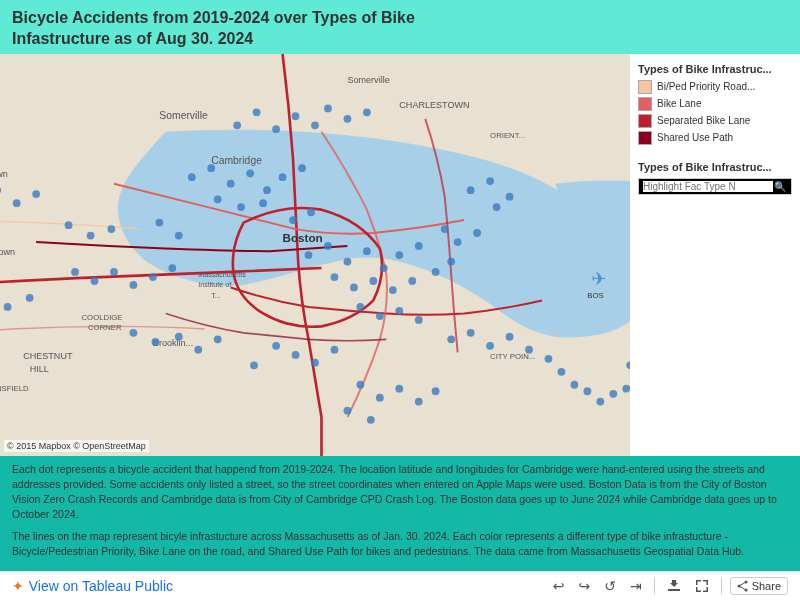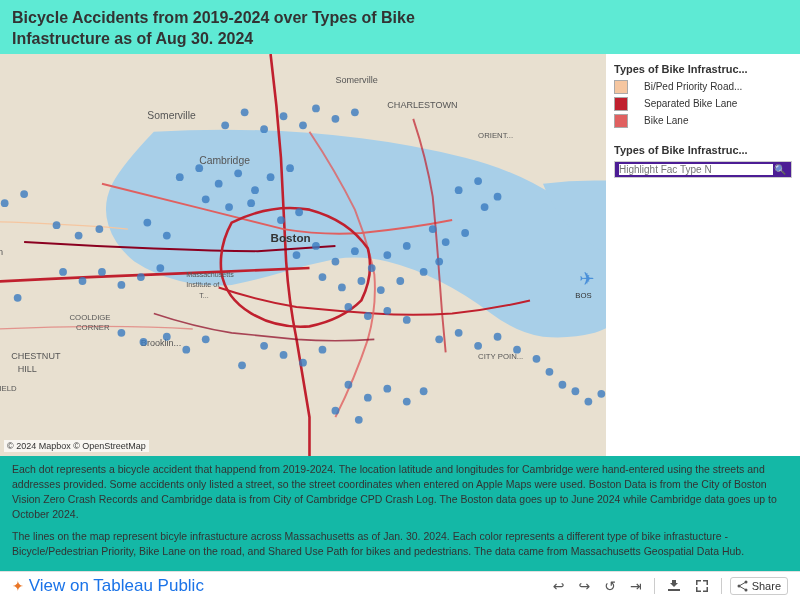--- a/index.html
+++ b/index.html
@@ -47,40 +47,40 @@
     .map-credit {
       position: absolute;
       bottom: 4px;
       left: 4px;
       font-size: 9px;
       color: #333;
       background: rgba(255,255,255,0.7);
       padding: 1px 3px;
     }
     .sidebar {
-      width: 194px;
+      width: 170px;
       flex-shrink: 0;
       background: #fff;
       padding: 8px;
       display: flex;
       flex-direction: column;
       gap: 8px;
       overflow-y: auto;
     }
     .legend-title {
       font-size: 11px;
       font-weight: bold;
       color: #333;
       margin-bottom: 4px;
       line-height: 1.3;
     }
     .legend-item {
       display: flex;
       align-items: center;
-      gap: 16px;
+      gap: 5px;
       margin-bottom: 3px;
     }
     .legend-swatch {
       width: 14px;
       height: 14px;
       flex-shrink: 0;
       border: 1px solid #aaa;
     }
     .legend-label {
       font-size: 10px;
@@ -93,21 +93,21 @@
       font-size: 11px;
       font-weight: bold;
       color: #333;
       margin-bottom: 4px;
       line-height: 1.3;
     }
     .filter-input-wrap {
       display: flex;
       align-items: center;
       border: 1px solid #ccc;
-      background: #4c1d95;
+      background: #000000;
       padding: 2px 4px;
     }
     .filter-input {
       border: none;
       outline: none;
       font-size: 10px;
       width: 100%;
       color: #555;
     }
     .search-icon-inline {
@@ -143,21 +143,21 @@
     .tableau-logo {
       display: flex;
       align-items: center;
       gap: 4px;
     }
     .tableau-icon {
       font-size: 14px;
       color: #E97627;
     }
     .footer-link {
-      font-size: 17px;
+      font-size: 14px;
       color: #1a73e8;
       text-decoration: none;
       text-align: center;
     }
     .footer-controls {
       display: flex;
       align-items: center;
       gap: 6px;
     }
     .ctrl-btn {
@@ -361,38 +361,42 @@
         <circle cx="312" cy="122" r="3" fill="#3a7abf" opacity="0.8"></circle>
         <circle cx="195" cy="130" r="3" fill="#3a7abf" opacity="0.8"></circle>
         <circle cx="210" cy="140" r="3" fill="#3a7abf" opacity="0.8"></circle>
         <circle cx="415" cy="135" r="3" fill="#3a7abf" opacity="0.8"></circle>
         <circle cx="425" cy="145" r="3" fill="#3a7abf" opacity="0.8"></circle>
         <circle cx="440" cy="138" r="3" fill="#3a7abf" opacity="0.8"></circle>
         <circle cx="60" cy="188" r="3" fill="#3a7abf" opacity="0.8"></circle>
         <circle cx="78" cy="195" r="3" fill="#3a7abf" opacity="0.8"></circle>
         <circle cx="95" cy="188" r="3" fill="#3a7abf" opacity="0.8"></circle>
       </svg>
-      <div class="map-credit">© 2024 Mapbox  © OpenStreetMap</div>
+      <div class="map-credit">© 2015 Mapbox  © OpenStreetMap</div>
     </div>
 
     <div class="sidebar">
 
       <div class="legend-section">
         <div class="legend-title">Types of Bike Infrastruc...</div>
         <div class="legend-item">
           <div class="legend-swatch" style="background:#f5c6a0;"></div>
           <span class="legend-label">Bi/Ped Priority Road...</span>
         </div>
         <div class="legend-item">
+          <div class="legend-swatch" style="background:#e06060;"></div>
+          <span class="legend-label">Bike Lane</span>
+        </div>
+        <div class="legend-item">
           <div class="legend-swatch" style="background:#c0202e;"></div>
           <span class="legend-label">Separated Bike Lane</span>
         </div>
         <div class="legend-item">
-          <div class="legend-swatch" style="background:#e06060;"></div>
-          <span class="legend-label">Bike Lane</span>
+          <div class="legend-swatch" style="background:#8B0020;"></div>
+          <span class="legend-label">Shared Use Path</span>
         </div>
       </div>
 
       <div class="filter-section">
         <div class="filter-title">Types of Bike Infrastruc...</div>
         <div class="filter-input-wrap">
           <input class="filter-input" type="text" placeholder="Highlight Fac Type N" style="">
           <span class="search-icon-inline">🔍</span>
         </div>
       </div>

